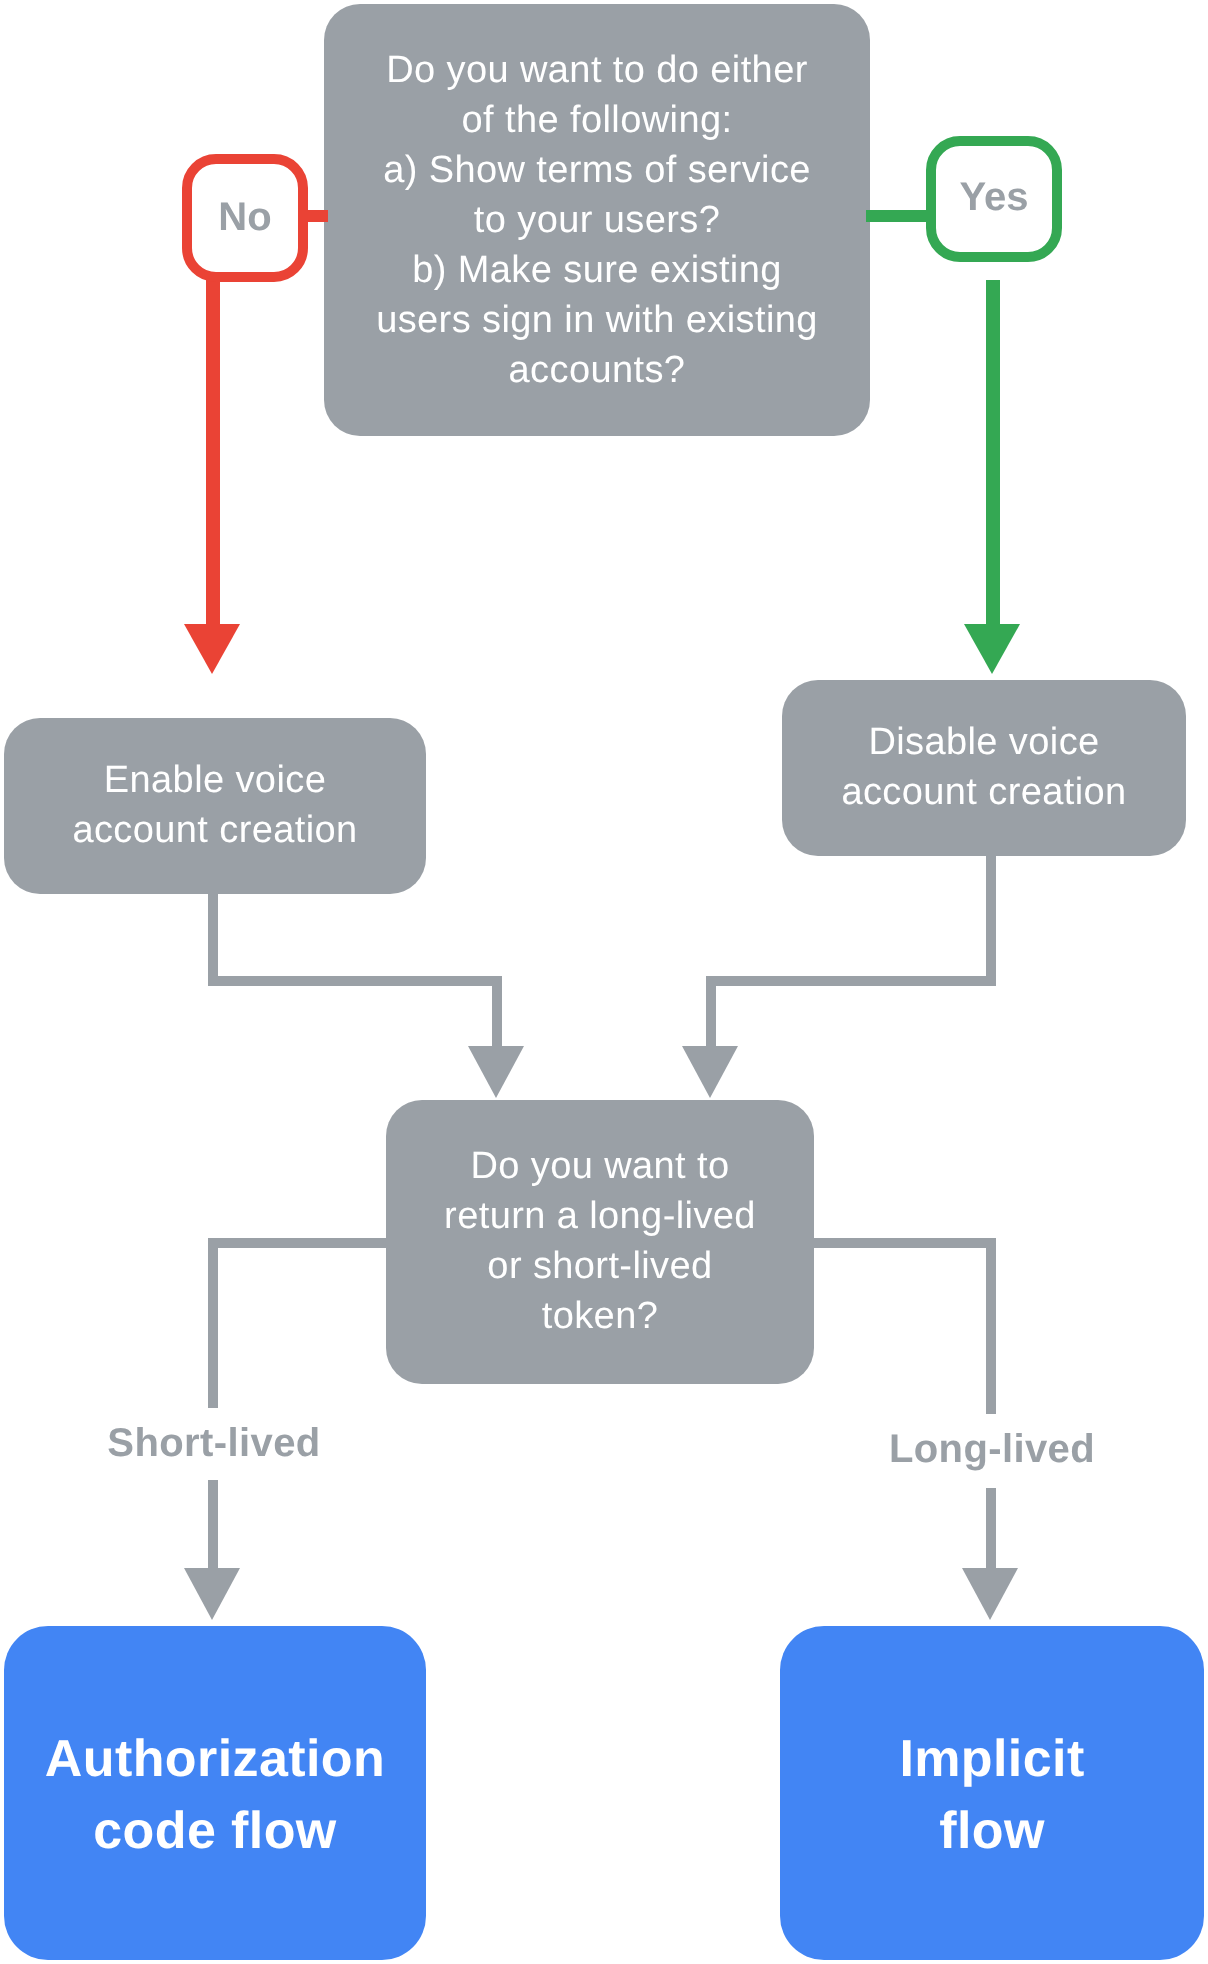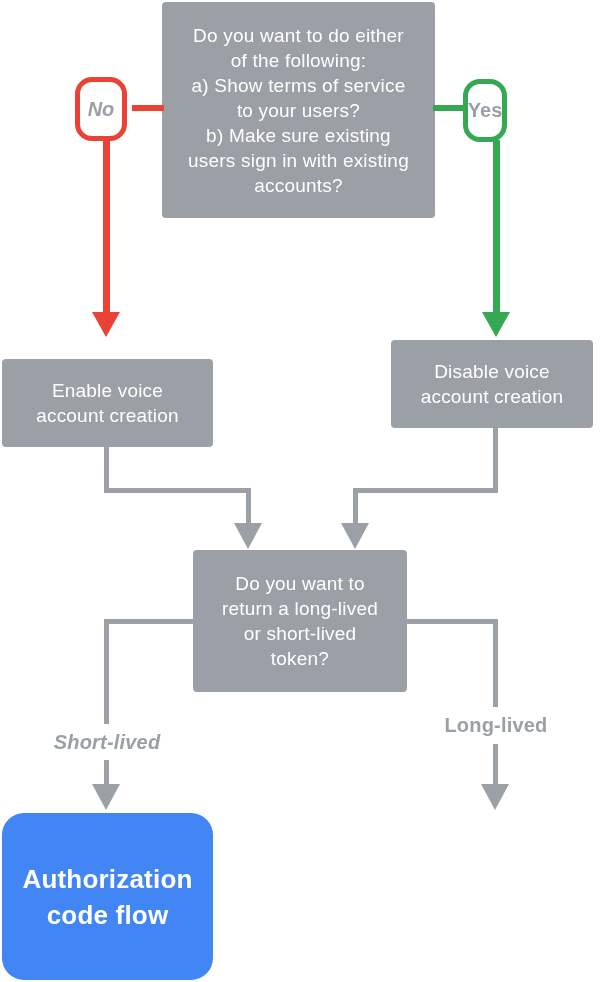--- a/index.html
+++ b/index.html
@@ -8,21 +8,21 @@
   html,body{margin:0;padding:0;background:#FFFFFF;}
   .canvas{
     position:relative;width:604px;height:982px;overflow:hidden;
     font-family:"Liberation Sans",sans-serif;
   }
   .node{
     position:absolute;display:flex;align-items:center;justify-content:center;
     text-align:center;white-space:pre-line;box-sizing:border-box;
   }
   .gray-box{
-    background:var(--gray);color:var(--white);border-radius:4px;
+    background:var(--gray);color:var(--white);border-radius:18px;
     font-size:19px;line-height:25px;font-weight:400;letter-spacing:.2px;
   }
   .badge{
     background:var(--white);color:var(--gray);border-radius:17px;
     font-size:20px;font-weight:700;z-index:3;
   }
   .badge-no{border:5px solid var(--red);}
   .badge-yes{border:5px solid var(--green);}
   .blue-box{
     background:var(--blue);color:var(--white);border-radius:22px;
@@ -52,26 +52,26 @@
 
   <div class="node gray-box" style="left:162px;top:2px;width:273px;height:216px;padding:8px 12px;">Do you want to do either
 of the following:
 a) Show terms of service
 to your users?
 b) Make sure existing
 users sign in with existing
 accounts?</div>
 
   <div class="edge red" style="left:132px;top:105px;width:32px;height:6px;"></div>
-  <div class="node badge badge-no" style="left:75px;top:77px;width:52px;height:64px;font-style:italic;">No</div>
+  <div class="node badge badge-no" style="left:91px;top:77px;width:63px;height:64px;">No</div>
   <div class="edge red" style="left:103px;top:139px;width:7px;height:174px;"></div>
   <div class="arrowhead red" style="left:92px;top:312px;"></div>
 
   <div class="edge green" style="left:433px;top:105px;width:32px;height:6px;"></div>
-  <div class="node badge badge-yes" style="left:463px;top:79px;width:44px;height:63px;">Yes</div>
+  <div class="node badge badge-yes" style="left:463px;top:68px;width:68px;height:63px;">Yes</div>
   <div class="edge green" style="left:493px;top:140px;width:7px;height:173px;"></div>
   <div class="arrowhead green" style="left:482px;top:312px;"></div>
 
   <div class="node gray-box" style="left:2px;top:339px;width:211px;height:88px;margin-top:20px;">Enable voice
 account creation</div>
   <div class="node gray-box" style="left:391px;top:340px;width:202px;height:88px;">Disable voice
 account creation</div>
 
   <div class="edge gray" style="left:104px;top:427px;width:5px;height:66px;"></div>
   <div class="edge gray" style="left:104px;top:488px;width:147px;height:5px;"></div>
@@ -83,24 +83,26 @@
   <div class="edge gray" style="left:353px;top:488px;width:5px;height:37px;"></div>
   <div class="arrowhead gray" style="left:341px;top:523px;"></div>
 
   <div class="node gray-box" style="left:193px;top:550px;width:214px;height:142px;padding:24px 10px;">Do you want to
 return a long-lived
 or short-lived
 token?</div>
 
   <div class="edge gray" style="left:104px;top:619px;width:92px;height:5px;"></div>
   <div class="edge gray" style="left:104px;top:619px;width:5px;height:170px;"></div>
-  <div class="branch-label" style="left:22px;top:724px;width:170px;height:36px;font-style:italic;">Short-lived</div>
+  <div class="branch-label" style="left:22px;top:704px;width:170px;height:36px;">Short-lived</div>
   <div class="arrowhead gray" style="left:92px;top:784px;"></div>
 
   <div class="edge gray" style="left:404px;top:619px;width:94px;height:5px;"></div>
   <div class="edge gray" style="left:493px;top:619px;width:5px;height:170px;"></div>
   <div class="branch-label" style="left:411px;top:707px;width:170px;height:37px;">Long-lived</div>
   <div class="arrowhead gray" style="left:481px;top:784px;"></div>
 
   <div class="node blue-box" style="left:2px;top:813px;width:211px;height:167px;">Authorization
 code flow</div>
+  <div class="node blue-box" style="left:390px;top:813px;width:212px;height:167px;">Implicit
+flow</div>
 
 </div>
 
 </body></html>

